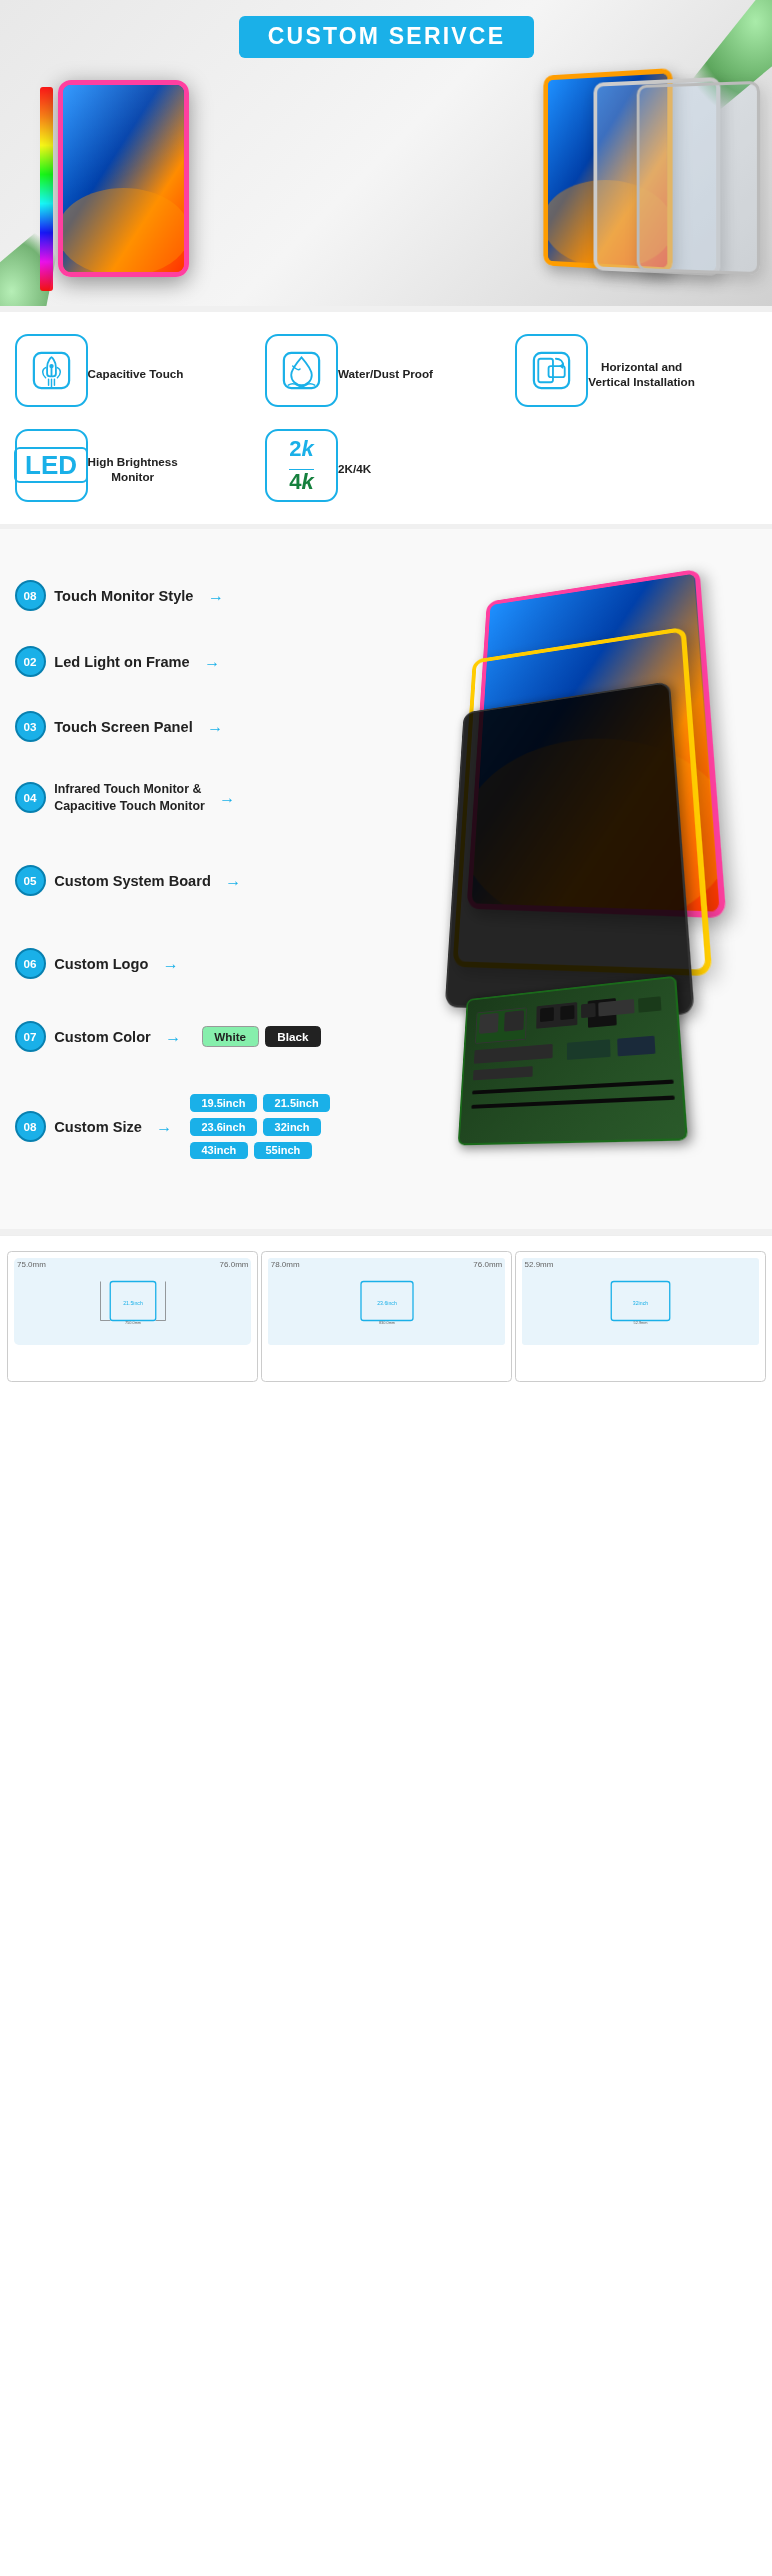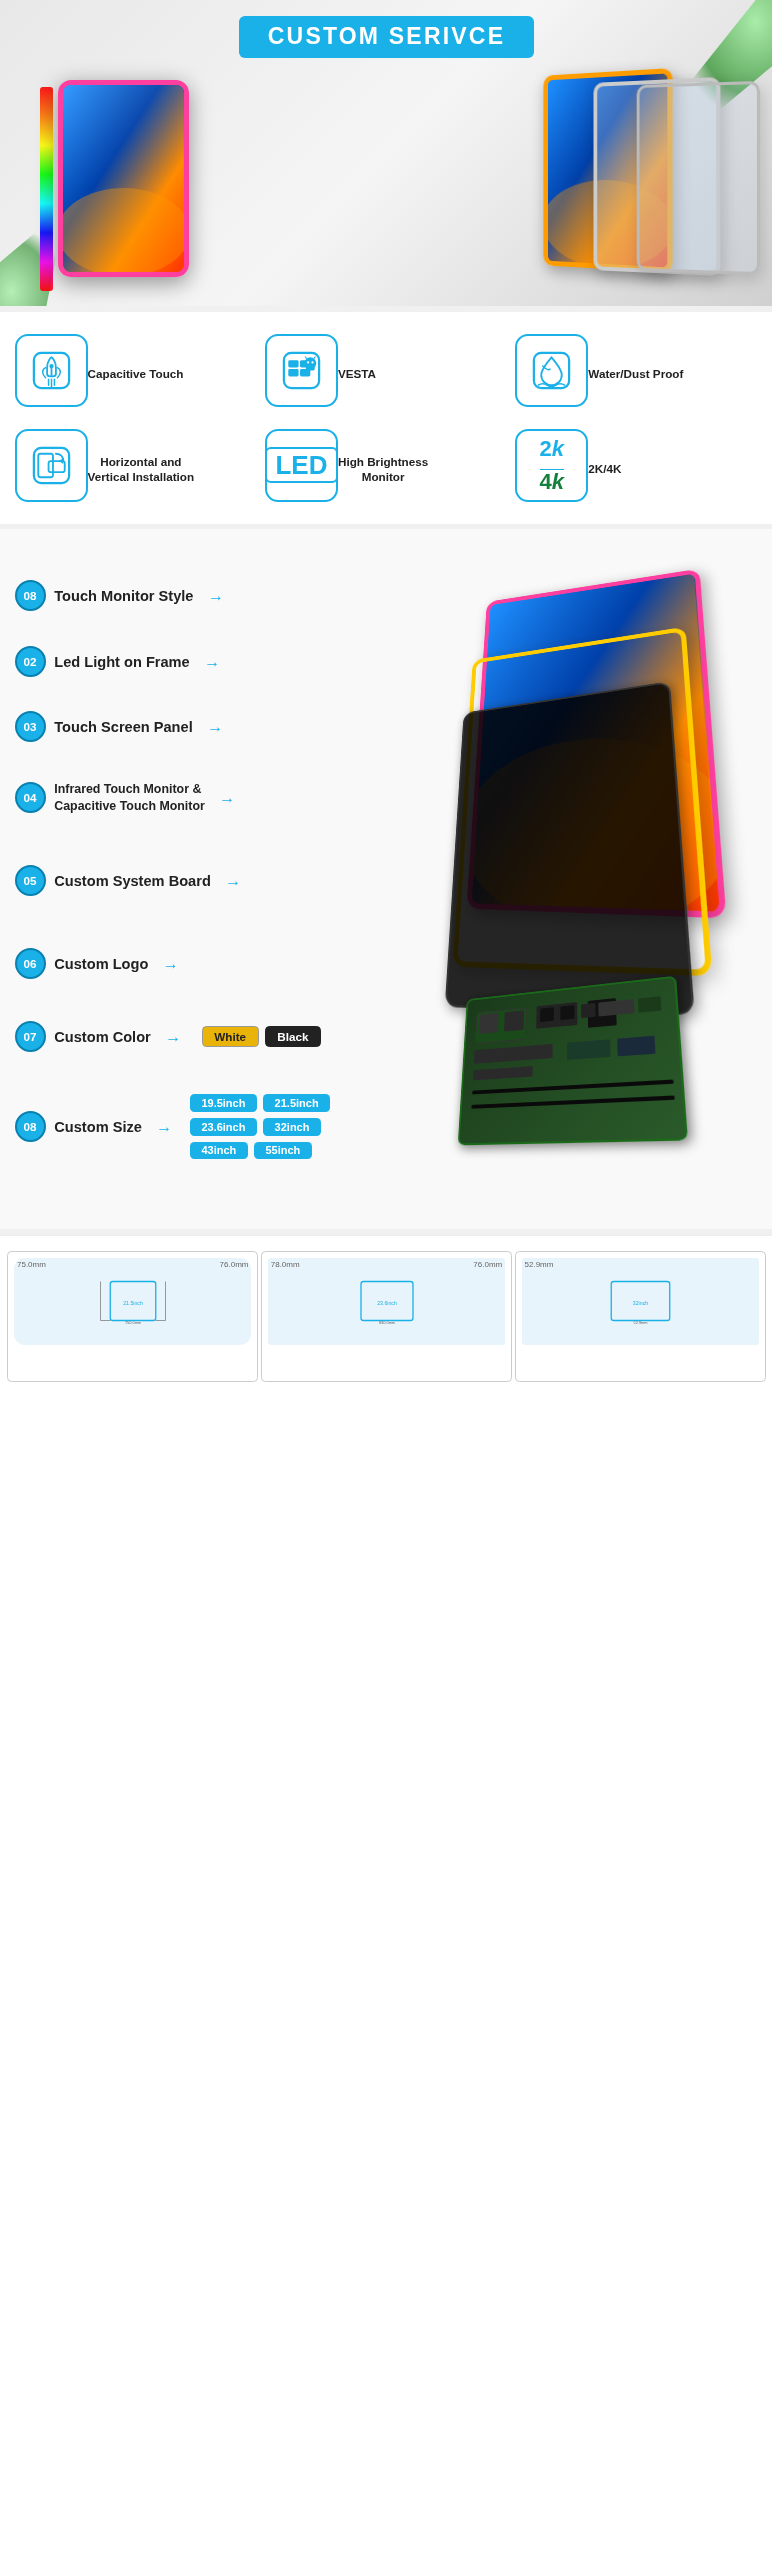--- a/index.html
+++ b/index.html
@@ -307,21 +307,21 @@
       margin-left: 11.7px;
       align-items: center;
     }
     .color-badge {
       padding: 2.9px 11.7px;
       border-radius: 4.4px;
       font-size: 11.7px;
       font-weight: 700;
     }
     .color-badge-white {
-      background: #eab308;
+      background: #86efac;
       border: 1.5px solid #999;
       color: #222;
     }
     .color-badge-black {
       background: #222;
       border: 1.5px solid #222;
       color: #fff;
     }
 
     
@@ -433,40 +433,20 @@
           <circle cx="32" cy="26" r="3" fill="#1ab0e8"></circle>
 
           <path d="M28 44 L28 52 M32 44 L32 54 M36 44 L36 52" stroke="#1ab0e8" stroke-width="2" stroke-linecap="round"></path>
           <path d="M24 42 C24 42 20 38 20 34 C20 30 24 28 24 28" fill="none" stroke="#1ab0e8" stroke-width="2" stroke-linecap="round"></path>
           <path d="M40 42 C40 42 44 38 44 34 C44 30 40 28 40 28" fill="none" stroke="#1ab0e8" stroke-width="2" stroke-linecap="round"></path>
         </svg>
       </div>
       <span class="feature-label">Capacitive Touch</span>
     </div>
 
-    <div class="feature-item">
-      <div class="feature-icon-box">
-        <svg viewBox="0 0 64 64" xmlns="http://www.w3.org/2000/svg">
-          <rect x="8" y="8" width="48" height="48" rx="10" fill="none" stroke="#1ab0e8" stroke-width="3"></rect>
-
-          <rect x="14" y="18" width="14" height="10" rx="2" fill="#1ab0e8"></rect>
-          <rect x="30" y="18" width="14" height="10" rx="2" fill="#1ab0e8"></rect>
-          <rect x="14" y="30" width="14" height="10" rx="2" fill="#1ab0e8"></rect>
-          <rect x="30" y="30" width="14" height="10" rx="2" fill="#1ab0e8"></rect>
-
-          <circle cx="44" cy="22" r="8" fill="#1ab0e8"></circle>
-          <rect x="38" y="24" width="12" height="8" rx="2" fill="#1ab0e8"></rect>
-          <circle cx="41" cy="21" r="1.5" fill="#fff"></circle>
-          <circle cx="47" cy="21" r="1.5" fill="#fff"></circle>
-          <line x1="39" y1="16" x2="37" y2="13" stroke="#1ab0e8" stroke-width="1.5"></line>
-          <line x1="49" y1="16" x2="51" y2="13" stroke="#1ab0e8" stroke-width="1.5"></line>
-        </svg>
-      </div>
-      <span class="feature-label">VESTA</span>
-    </div>
 
     <div class="feature-item">
       <div class="feature-icon-box">
         <svg viewBox="0 0 64 64" xmlns="http://www.w3.org/2000/svg">
           <rect x="8" y="8" width="48" height="48" rx="10" fill="none" stroke="#1ab0e8" stroke-width="3"></rect>
 
           <path d="M32 14 C32 14 18 30 18 38 C18 46 24.3 52 32 52 C39.7 52 46 46 46 38 C46 30 32 14 32 14Z" fill="none" stroke="#1ab0e8" stroke-width="2.5"></path>
 
           <path d="M14 52 Q20 48 26 52 Q32 56 38 52 Q44 48 50 52" fill="none" stroke="#1ab0e8" stroke-width="2" stroke-linecap="round"></path>
           <path d="M20 26 C24 30 28 32 30 30" fill="none" stroke="#1ab0e8" stroke-width="2" stroke-linecap="round"></path>
@@ -624,21 +604,21 @@
 
   </div>
 </section>
 
 <div class="section-divider"></div>
 
 <section class="dimensions-section">
 
   <div class="dim-panel">
     <div style="padding:5.8px; text-align:center;">
-      <div style="background:#e8f4fb; height:87px; display:flex; align-items:center; justify-content:center; border-radius:11px; position:relative; overflow:hidden;">
+      <div style="background:#e8f4fb; height:87px; display:flex; align-items:center; justify-content:center; border-radius:5px; position:relative; overflow:hidden;">
 
         <svg viewBox="0 0 100 80" xmlns="http://www.w3.org/2000/svg" style="width:66px; height:52px;">
           <rect x="15" y="10" width="70" height="60" rx="4" fill="none" stroke="#1ab0e8" stroke-width="2"></rect>
           <line x1="0" y1="70" x2="15" y2="70" stroke="#666" stroke-width="1"></line>
           <line x1="85" y1="70" x2="100" y2="70" stroke="#666" stroke-width="1"></line>
           <line x1="0" y1="10" x2="0" y2="70" stroke="#666" stroke-width="1"></line>
           <line x1="100" y1="10" x2="100" y2="70" stroke="#666" stroke-width="1"></line>
           <text x="50" y="76" text-anchor="middle" font-size="6" fill="#666">750.0mm</text>
           <text x="50" y="46" text-anchor="middle" font-size="8" fill="#1ab0e8">21.5inch</text>
         </svg>

